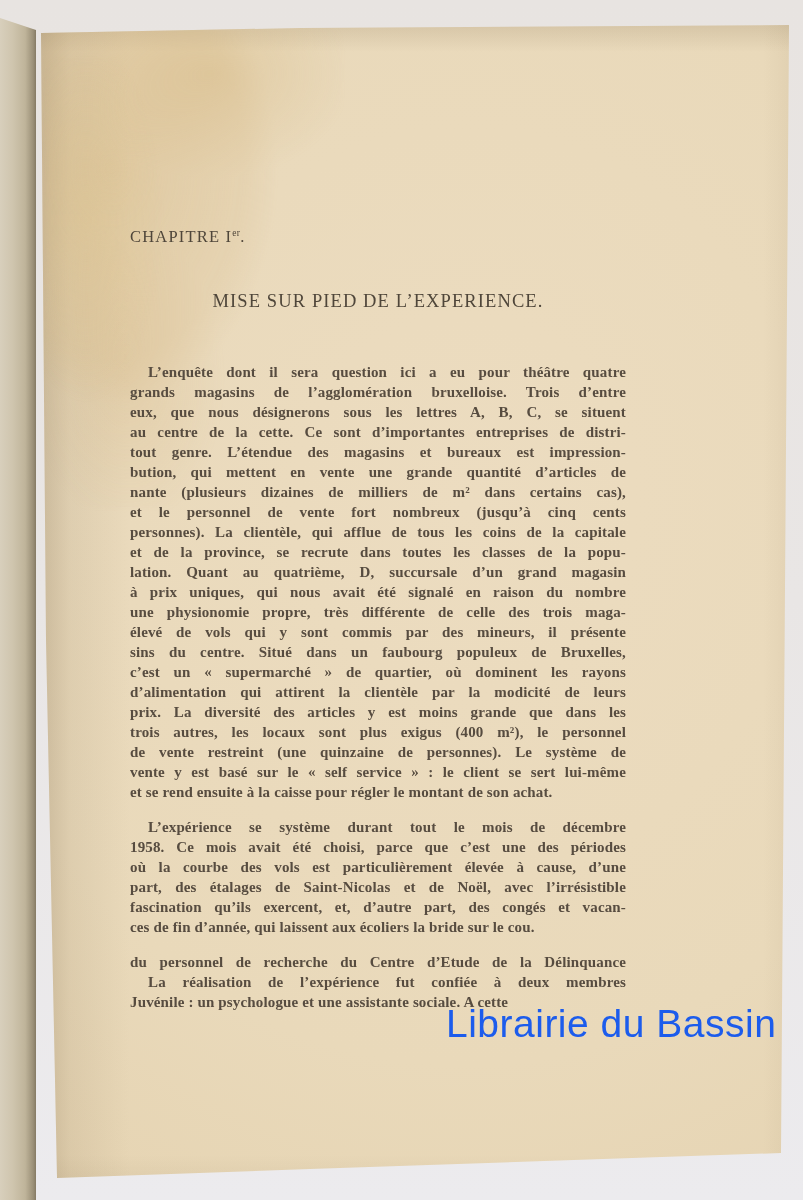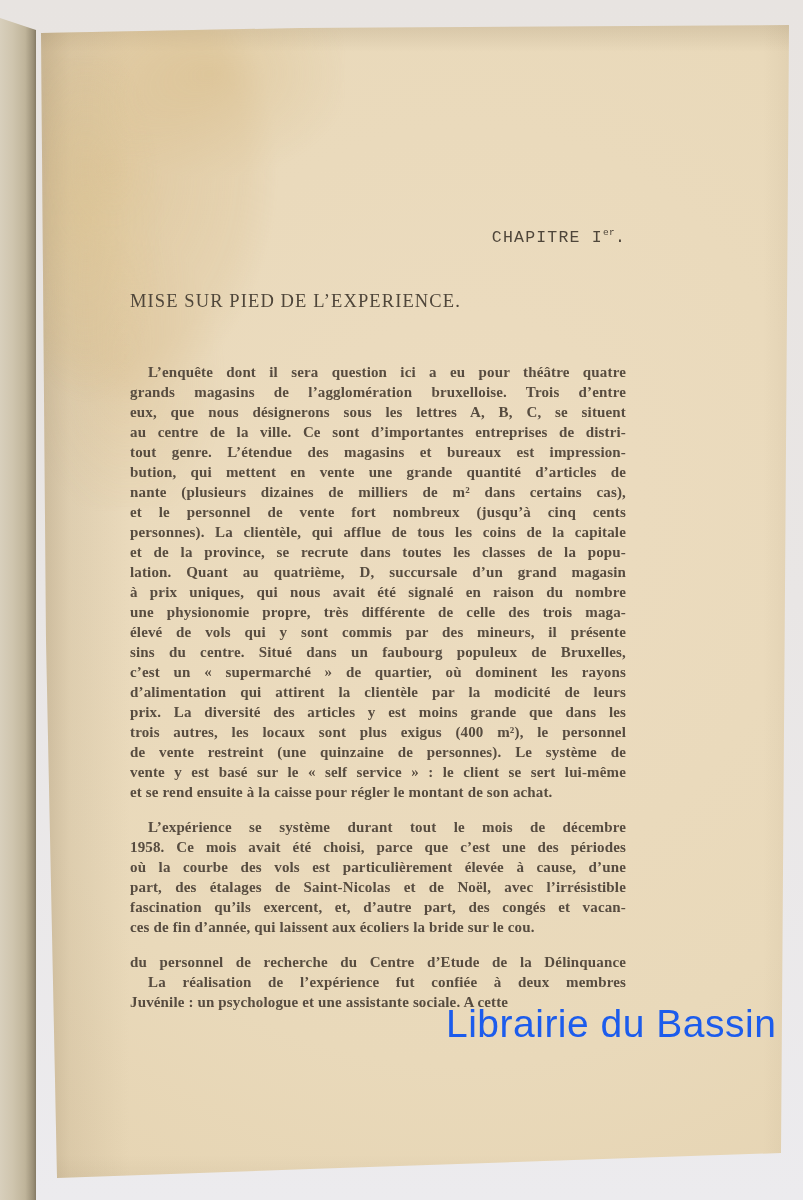--- a/index.html
+++ b/index.html
@@ -65,32 +65,31 @@
   
   .content {
     position: absolute;
     left: 130px; top: 0;
     width: 496px; height: 1200px;
     color: #564b3e;
   }
   .chapter {
     position: absolute;
     top: 227px; left: 0; width: 100%;
-    text-align: right;
+    text-align: left;
     font-size: 16.5px;
     letter-spacing: 1.2px;
     color: #4f463a;
-    font-family: Liberation Mono, monospace;
   }
   .chapter sup { font-size: 9.5px; letter-spacing: 0.3px; }
   .page-title {
     position: absolute;
     top: 291px; left: 0; width: 100%;
     margin: 0;
-    text-align: left;
+    text-align: center;
     font-size: 18.5px;
     font-weight: normal;
     letter-spacing: 1.1px;
     color: #4f463a;
   }
   .body-text {
     position: absolute;
     top: 362px; left: 0;
     width: 496px;
     font-weight: bold;
@@ -131,21 +130,21 @@
     <div class="content">
       <div class="chapter"><span>CHAPITRE I</span><sup>er</sup><span>.</span></div>
 
       <h1 class="page-title">MISE SUR PIED DE L’EXPERIENCE.</h1>
 
       <div class="body-text" id="paragraphs">
           <div class="para">
             <div class="line first just">L’enquête dont il sera question ici a eu pour théâtre quatre</div>
             <div class="line just">grands magasins de l’agglomération bruxelloise. Trois d’entre</div>
             <div class="line just">eux, que nous désignerons sous les lettres A, B, C, se situent</div>
-            <div class="line just">au centre de la ville. Ce sont d’importantes entreprises de distri-</div>
+            <div class="line just">au centre de la cette. Ce sont d’importantes entreprises de distri-</div>
             <div class="line just">tout genre. L’étendue des magasins et bureaux est impression-</div>
             <div class="line just">bution, qui mettent en vente une grande quantité d’articles de</div>
             <div class="line just">nante (plusieurs dizaines de milliers de m² dans certains cas),</div>
             <div class="line just">et le personnel de vente fort nombreux (jusqu’à cinq cents</div>
             <div class="line just">personnes). La clientèle, qui afflue de tous les coins de la capitale</div>
             <div class="line just">et de la province, se recrute dans toutes les classes de la popu-</div>
             <div class="line just">lation. Quant au quatrième, D, succursale d’un grand magasin</div>
             <div class="line just">à prix uniques, qui nous avait été signalé en raison du nombre</div>
             <div class="line just">une physionomie propre, très différente de celle des trois maga-</div>
             <div class="line just">élevé de vols qui y sont commis par des mineurs, il présente</div>

